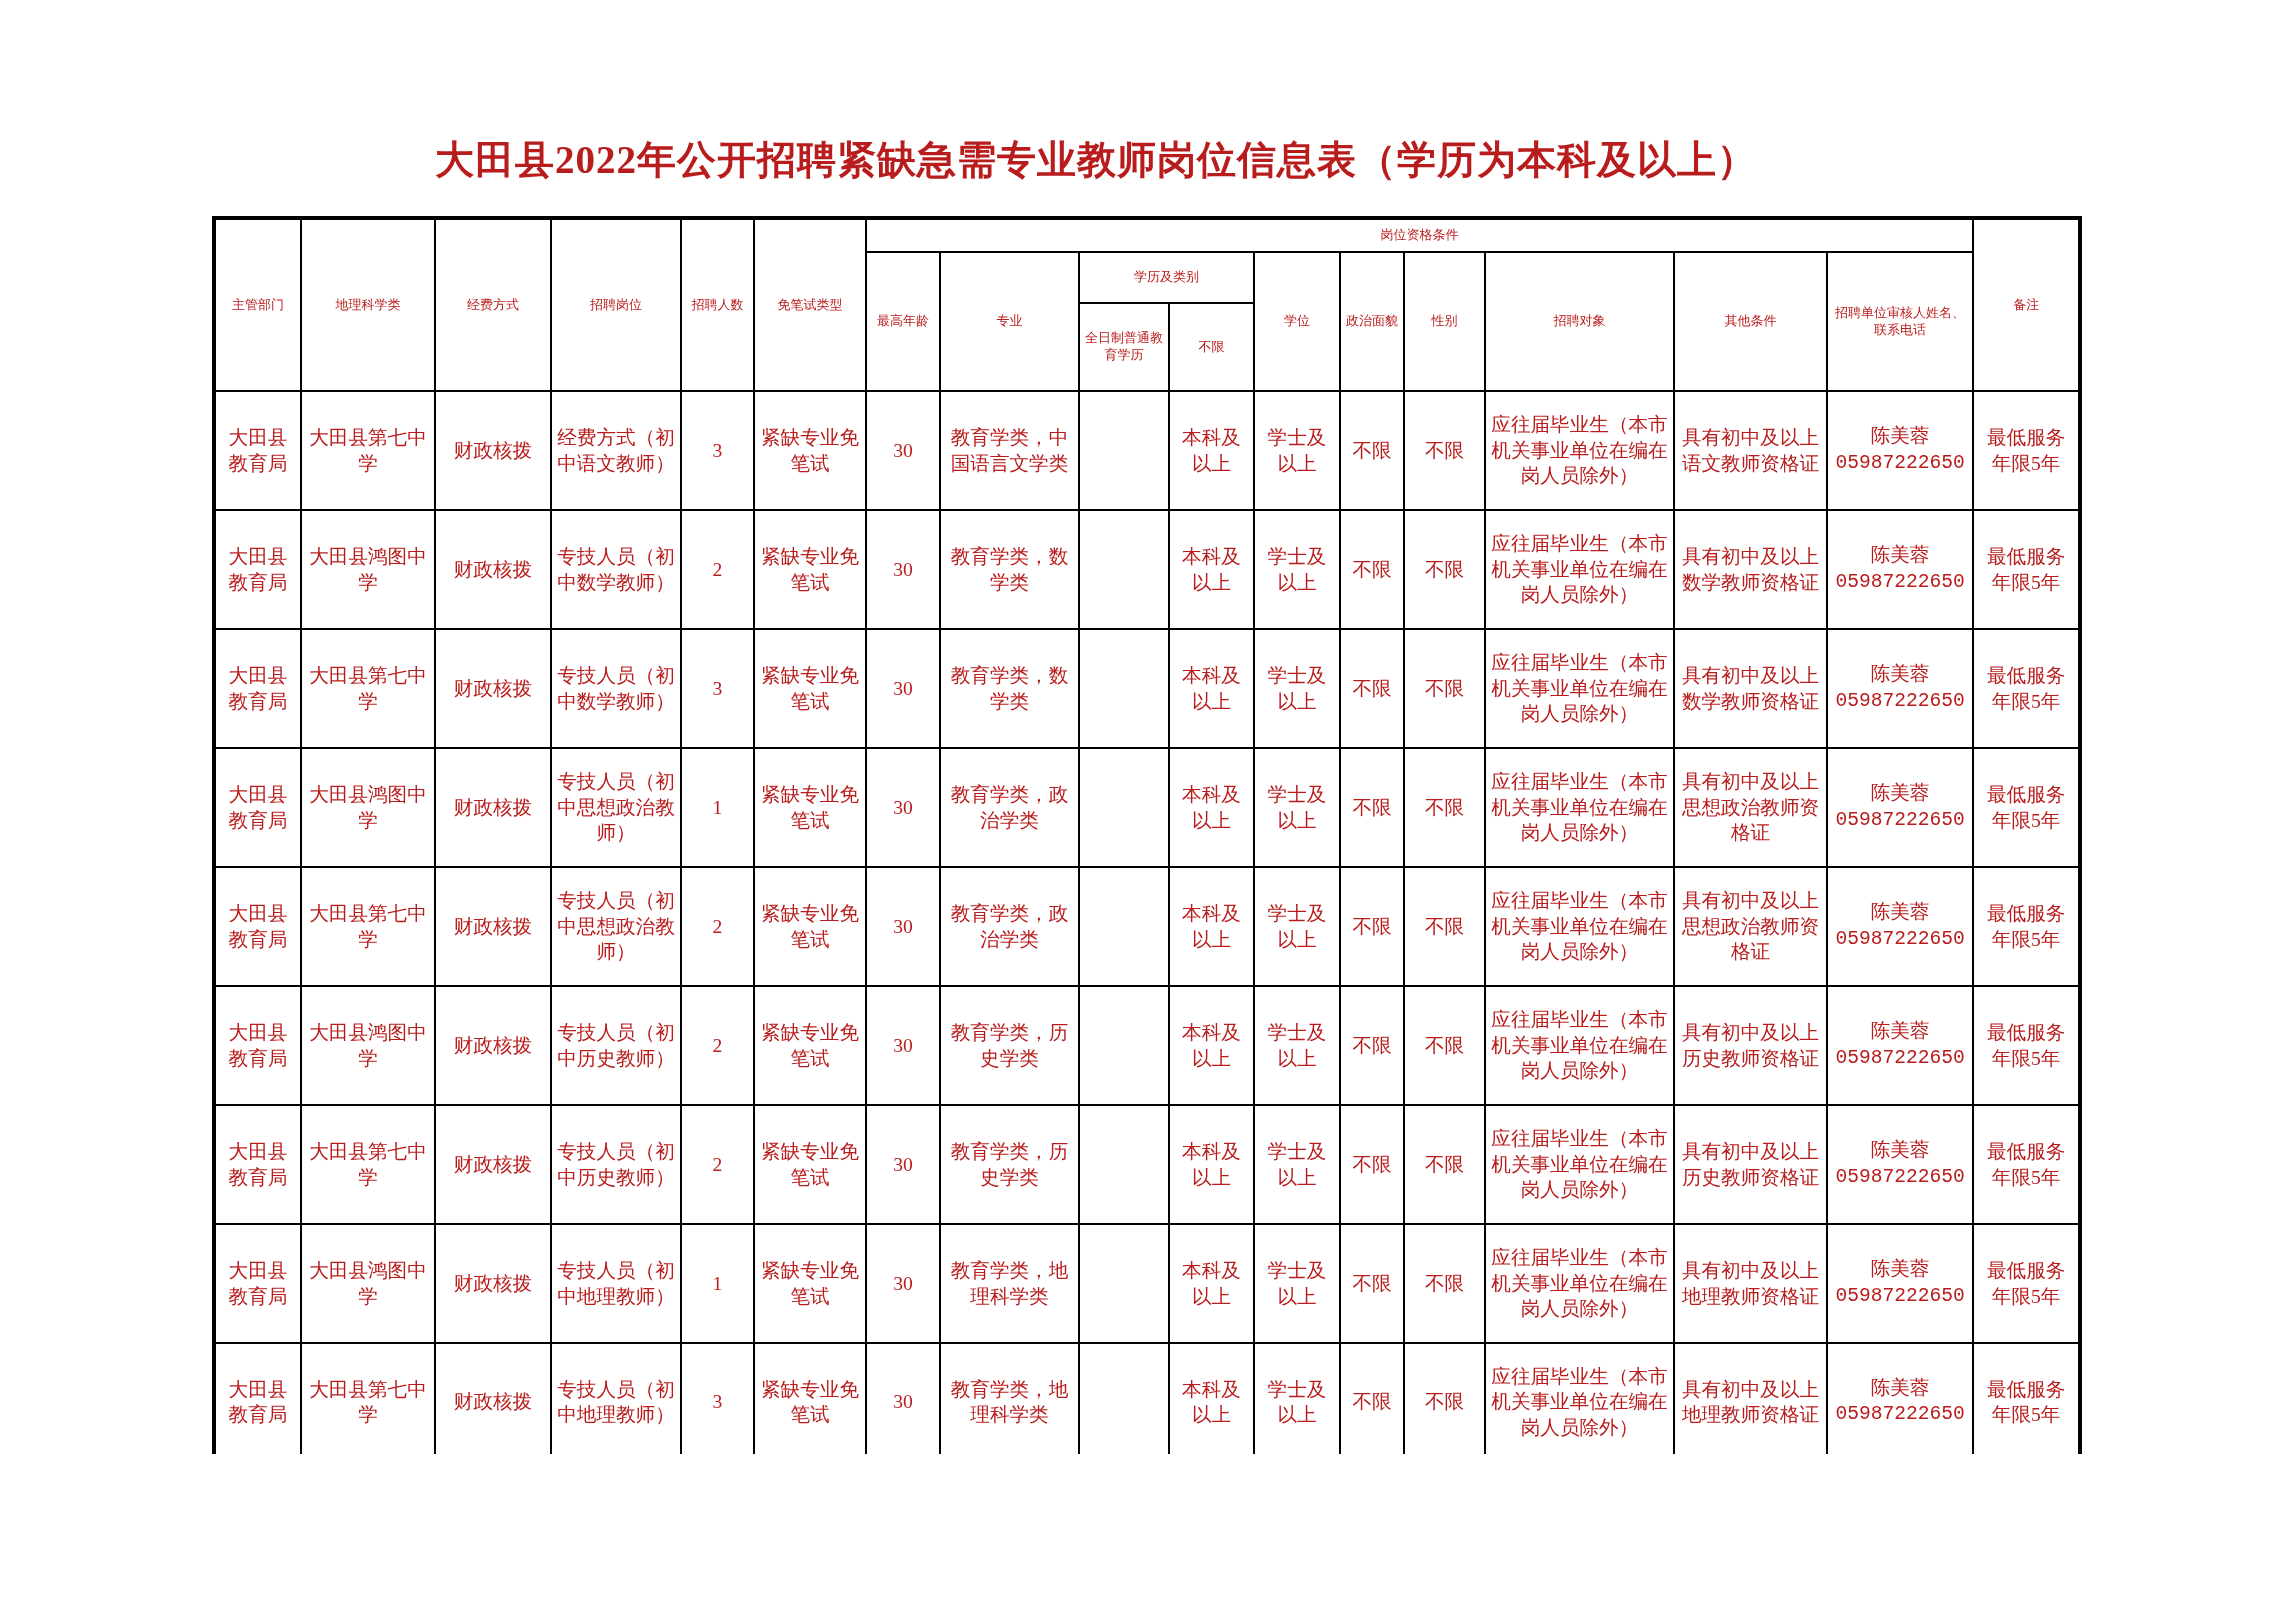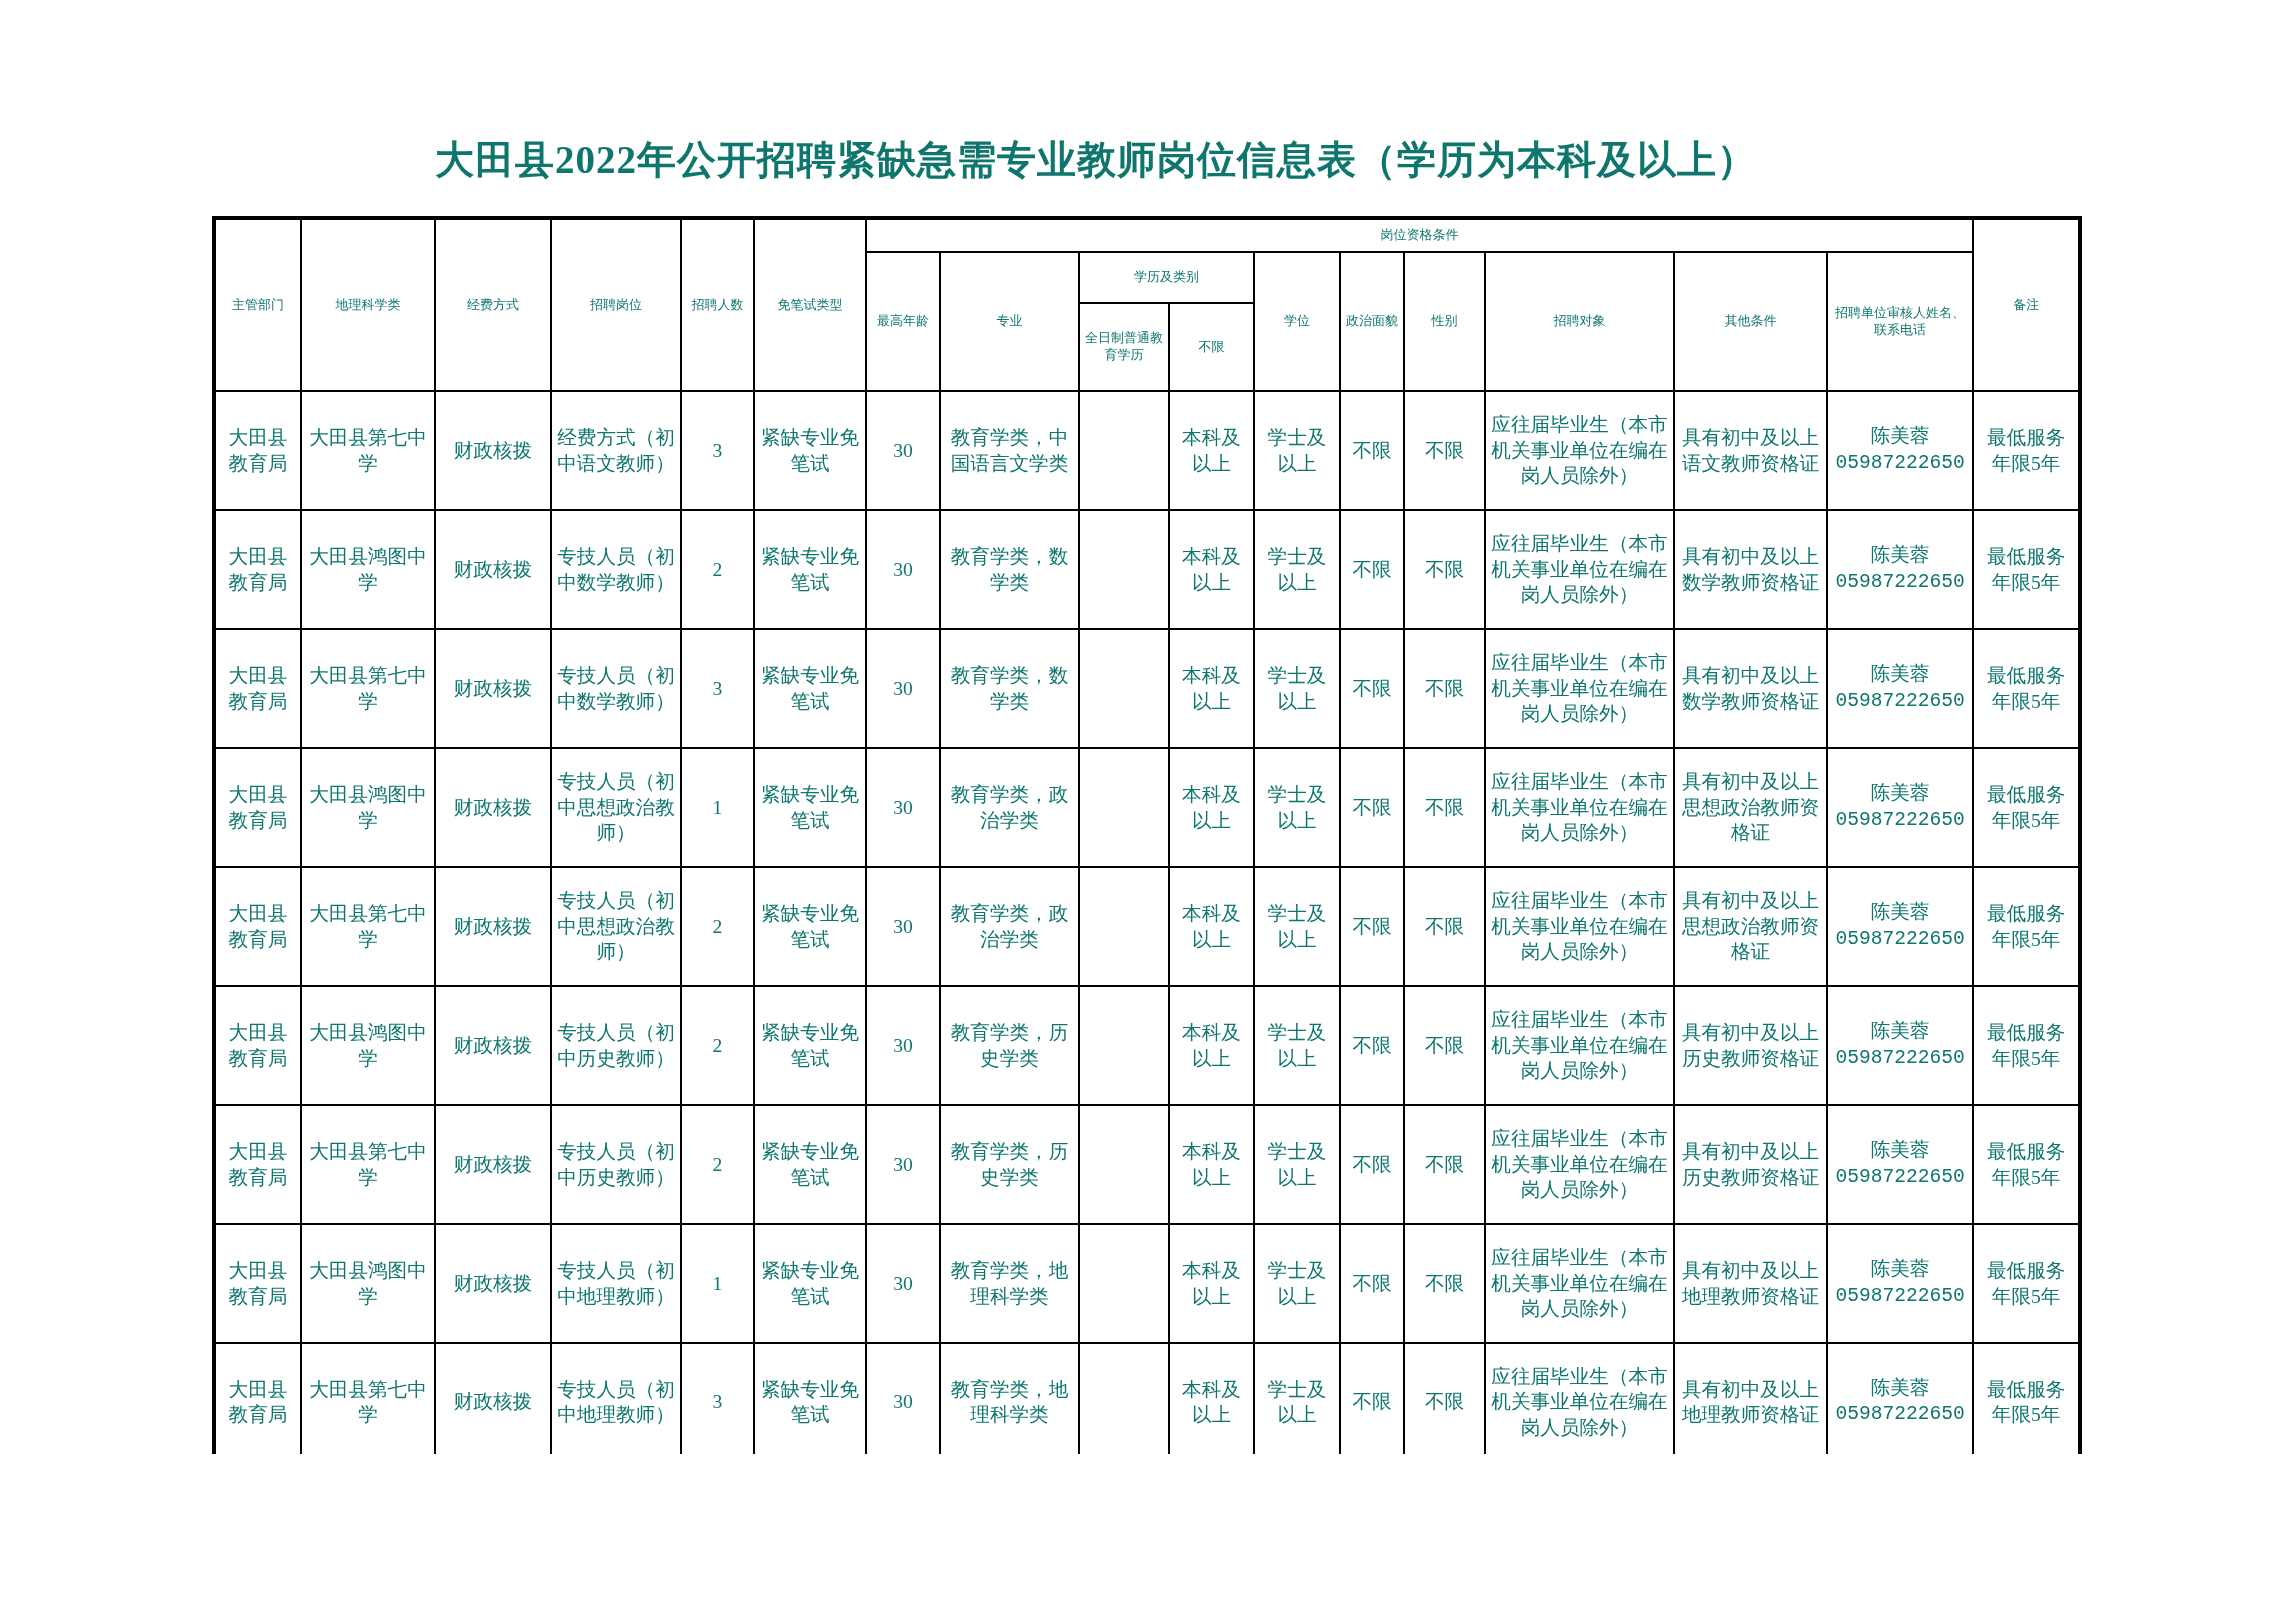--- a/index.html
+++ b/index.html
@@ -1,21 +1,21 @@
 <!DOCTYPE html>
 <html><head>
 <meta charset="utf-8">
 <style>
   html, body { margin: 0; padding: 0; background: #ffffff; }
   .page {
     position: relative;
     width: 2293px;
     height: 1454px;
     background: #ffffff;
-    color: #0f766e;
+    color: #b91c1c;
     font-family: "Liberation Serif", "DejaVu Serif", serif;
   }
   .doc-title {
     position: absolute;
     top: 133px;
     left: 163px;
     width: 1866px;
     text-align: center;
     font-size: 39px;
     font-weight: bold;

